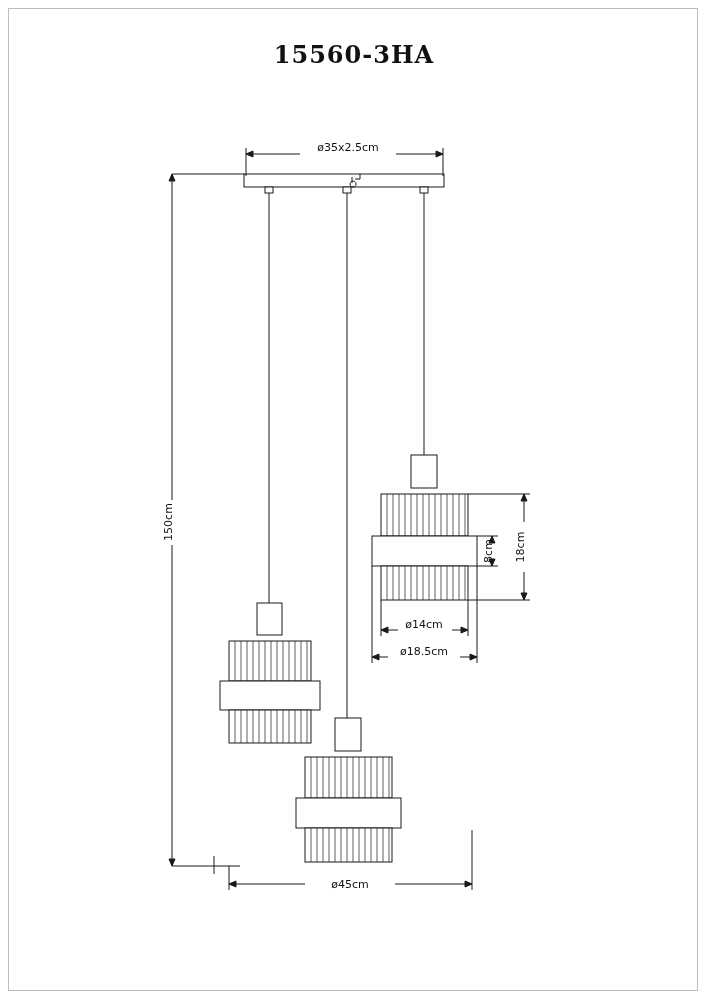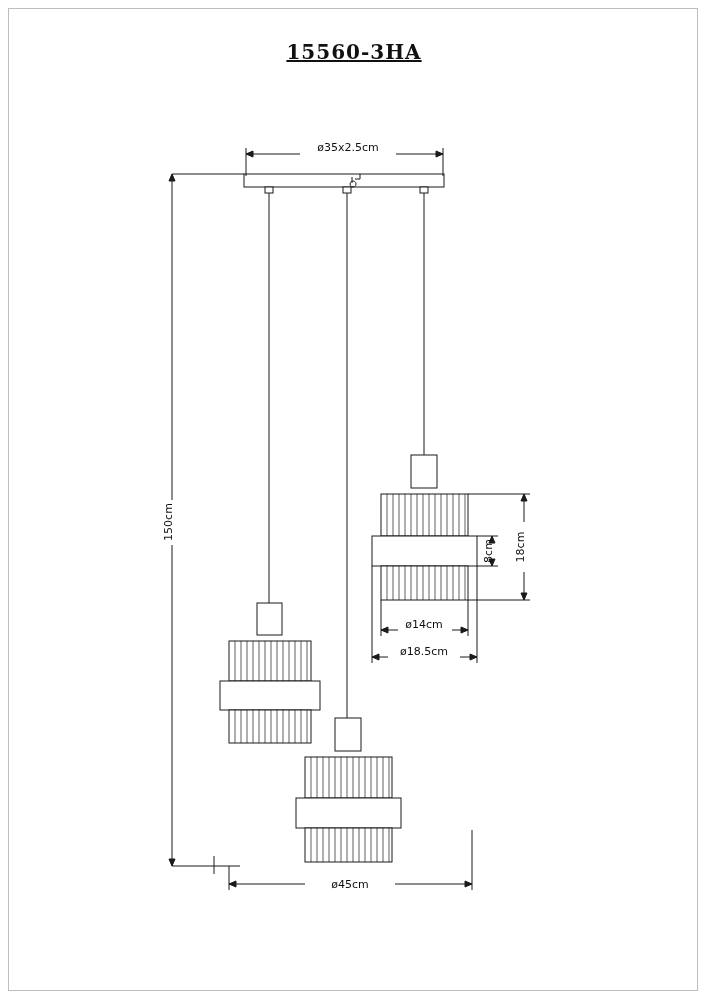--- a/index.html
+++ b/index.html
@@ -25,24 +25,23 @@
     box-sizing: border-box;
   }
   #title {
     position: absolute;
     left: 0;
     top: 40px;
     width: 708px;
     text-align: center;
     font-family: "DejaVu Serif", serif;
     font-weight: bold;
-    font-size: 20px;
+    font-size: 24px;
     letter-spacing: 1px;
     color: #111111;
-    text-decoration: underline;
   }
   svg#drawing {
     position: absolute;
     left: 0;
     top: 0;
     width: 708px;
     height: 1001px;
   }
   .lbl {
     font-family: "DejaVu Sans", sans-serif;

